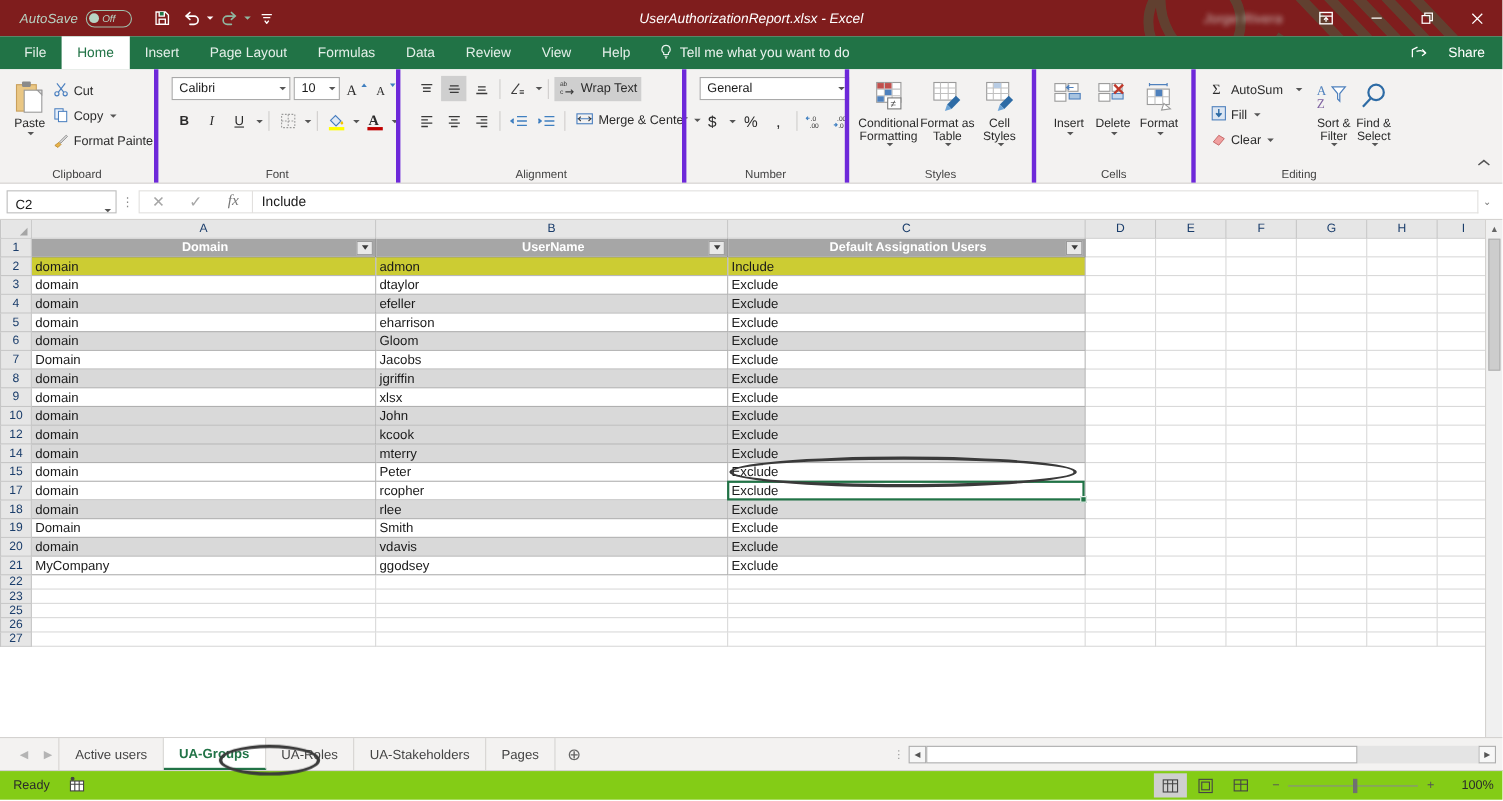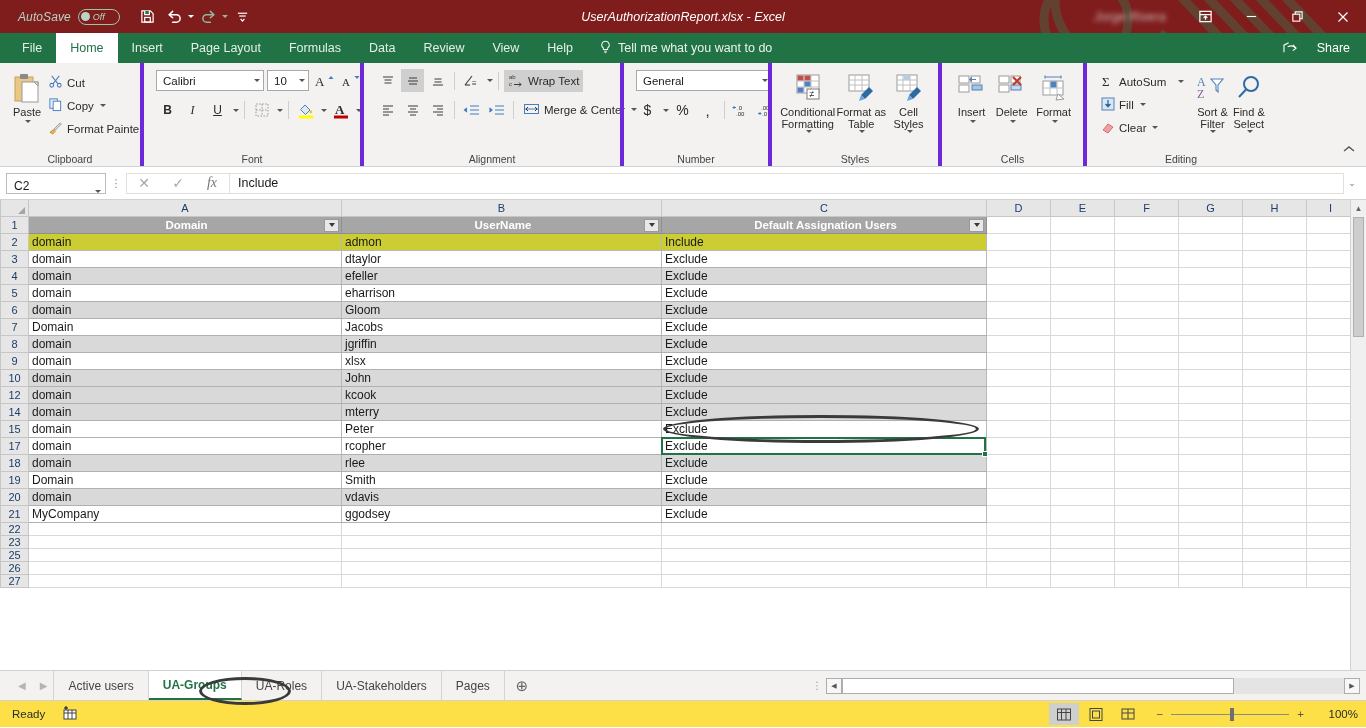--- a/index.html
+++ b/index.html
@@ -233,21 +233,21 @@
   .addsheet { width: 34px; display: flex; align-items: center; justify-content: center; color: #666; font-size: 15px; }
   .hsplit { margin-left: auto; display: flex; align-items: center; padding-right: 4px; color: #999; font-size: 10px; }
   .hscroll { display: flex; align-items: center; width: 540px; padding-right: 6px; }
   .hs-btn { width: 16px; height: 16px; border: 1px solid #adadad; background: #f7f7f7;
     display: flex; align-items: center; justify-content: center; font-size: 7px; color: #555; }
   .hs-track { flex: 1; height: 16px; background: #e4e4e4; position: relative; }
   .hs-thumb { position: absolute; left: 0; top: 0; bottom: 0; width: 78%; background: #fff; border: 1px solid #adadad; }
 
   
   .statusbar {
-    height: 27px; background: #fde047; border-top: 1px solid #d4d2d0;
+    height: 27px; background: #84cc16; border-top: 1px solid #d4d2d0;
     display: flex; align-items: center; padding: 0 8px 0 12px; font-size: 11.5px; color: #2b2b2b;
   }
   .sb-icon { margin-left: 18px; color: #444; font-size: 12px; }
   .sb-right { margin-left: auto; display: flex; align-items: center; gap: 2px; }
   .viewbtn { width: 30px; height: 22px; display: flex; align-items: center; justify-content: center; color: #555; }
   .viewbtn.active { background: #cfcfcf; }
   .zoomctl { display: flex; align-items: center; gap: 8px; margin-left: 12px; color: #555; }
   .zoom-track { width: 118px; height: 1px; background: #8a8a8a; position: relative; }
   .zoom-knob { position: absolute; left: 50%; top: -6px; width: 4px; height: 13px; background: #707070; }
   .zoom-pct { width: 42px; text-align: right; font-size: 11.5px; color: #2b2b2b; margin-left: 10px; }

